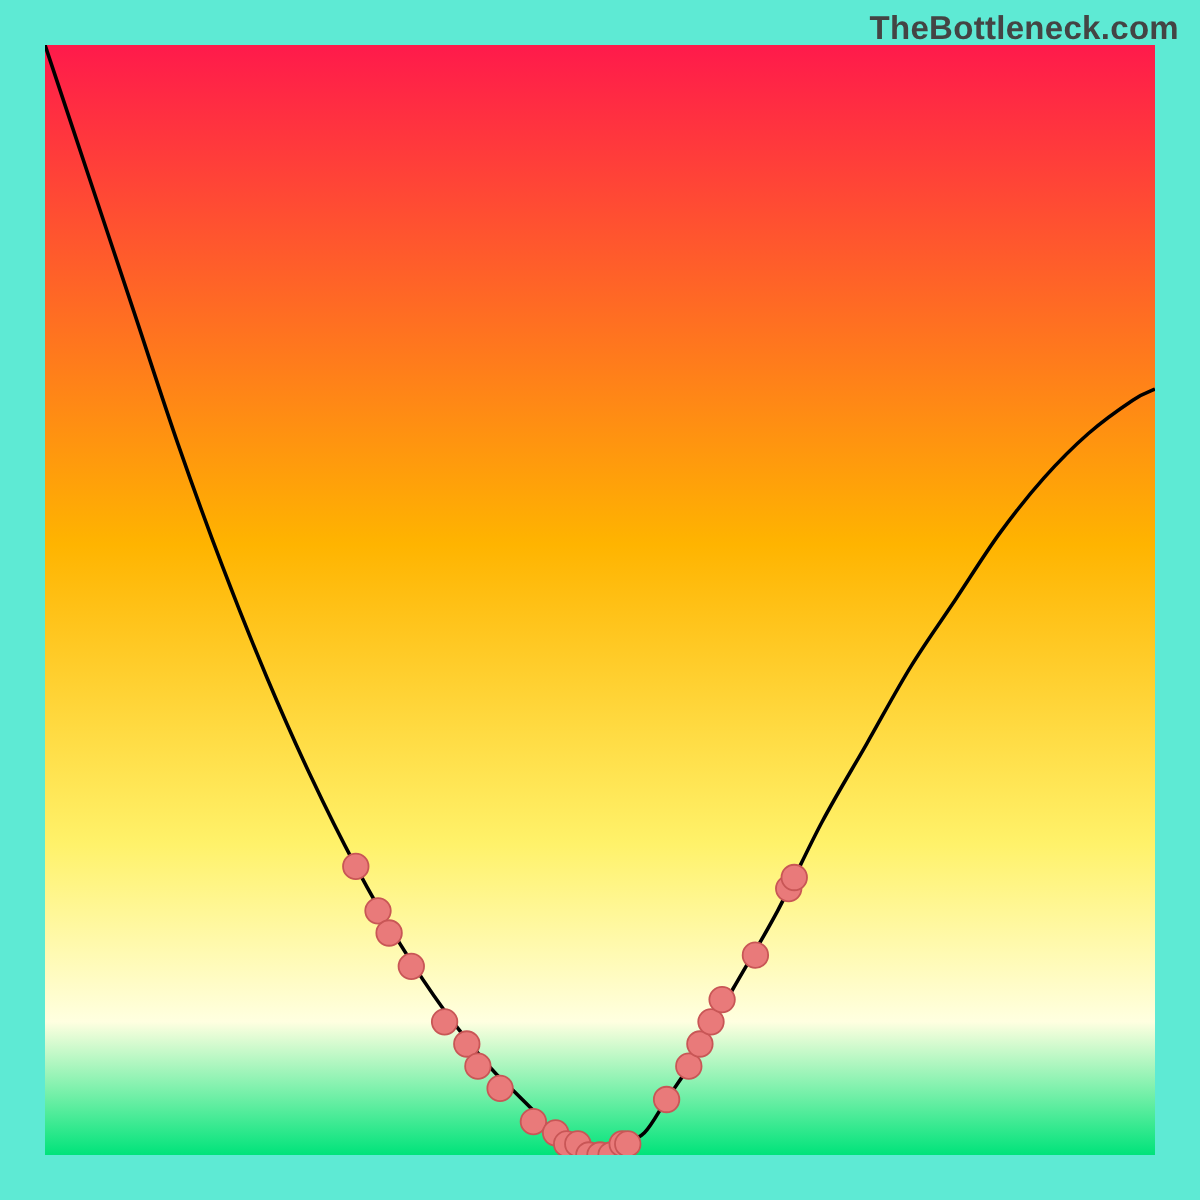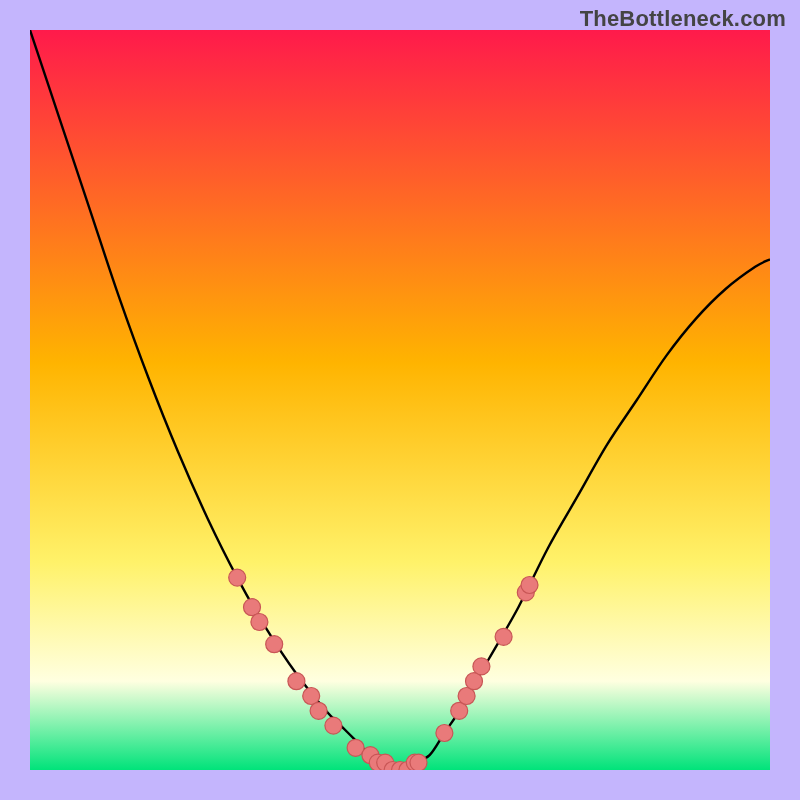--- a/index.html
+++ b/index.html
@@ -8,21 +8,21 @@
     width: 800px;
     height: 800px;
     overflow: hidden;
     background: #000;
     font-family: Arial, Helvetica, sans-serif;
   }
   .frame {
     position: relative;
     width: 800px;
     height: 800px;
-    background: #c4b5fd;
+    background: #5eead4;
   }
   .watermark {
     position: absolute;
     top: 6px;
     right: 14px;
     color: #444;
     font-size: 22px;
     font-weight: 600;
     letter-spacing: 0.2px;
     z-index: 5;

